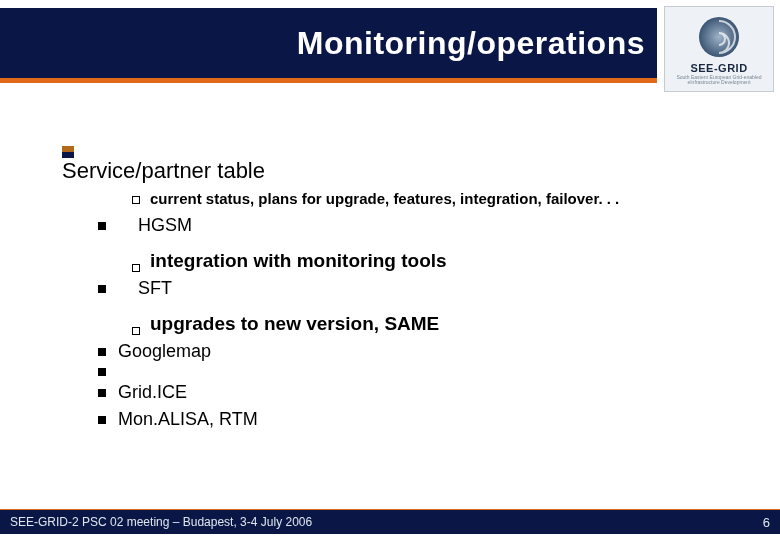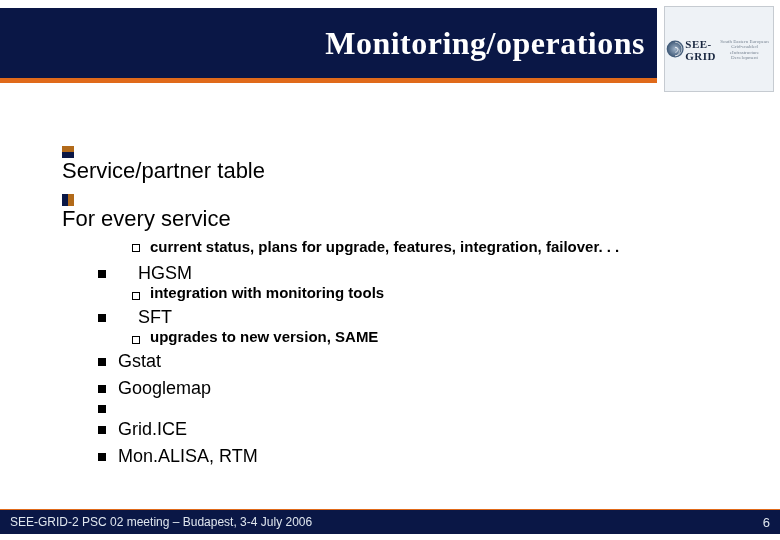--- a/index.html
+++ b/index.html
@@ -1,50 +1,50 @@
 <!DOCTYPE html>
 <html><head>
 <meta charset="utf-8">
 <style>
   * { margin: 0; padding: 0; box-sizing: border-box; }
   html, body { width: 780px; height: 540px; font-family: Verdana, Arial, sans-serif; background: #fff; overflow: hidden; }
 
   .slide { position: relative; width: 780px; height: 540px; background: #fff; }
 
   
-  .header { position: relative; height: 98px; font-family: Liberation Serif, serif; }
+  .header { position: relative; height: 98px; }
   .title-bar {
     position: absolute; left: 0; top: 8px; width: 657px; height: 70px;
     background: #0a1746;
     display: flex; align-items: center; justify-content: flex-end;
     padding-right: 12px;
   }
   .title-text { color: #fff; font-weight: 700; font-size: 32px; letter-spacing: 0.5px; }
   .orange-rule { position: absolute; left: 0; top: 78px; width: 657px; height: 5px; background: #e06a1a; }
   .logo-box {
     position: absolute; right: 6px; top: 6px; width: 110px; height: 86px;
-    background: #eef2f6; border: 1px solid #c6cbd1; display: flex; flex-direction: row; align-items: center; justify-content: center;
+    background: #eef2f6; border: 1px solid #c6cbd1; display: flex; flex-direction: column; align-items: center; justify-content: center;
   }
   .logo-swirl { width: 48px; height: 48px; }
   .logo-label { font-size: 11px; font-weight: 700; color: #18263f; margin-top: 1px; letter-spacing: 0.5px; }
   .logo-sub { font-size: 5px; color: #7a8694; margin-top: 1px; max-width: 100px; text-align: center; line-height: 1.1; }
 
   
   .content { position: absolute; left: 62px; top: 138px; width: 660px; color: #000; }
   .lvl1 { font-size: 22px; font-weight: 400; margin-bottom: 2px; display: flex; align-items: flex-start; flex-direction: column; }
   .lvl1 .marker { width: 12px; height: 12px; margin-top: 8px; margin-right: 10px; flex: 0 0 12px; background: #0a1746; box-shadow: inset 0 6px 0 #b26a1a; }
   .lvl1 .marker2 { background: #b26a1a; box-shadow: inset 6px 0 0 #0a1746; }
 
   .sub1 { margin-left: 70px; margin-top: 6px; margin-bottom: 8px; font-size: 15px; font-weight: 700; display: flex; align-items: flex-start; }
   .sub1 .sq { width: 8px; height: 8px; border: 1px solid #000; margin-top: 6px; margin-right: 10px; flex: 0 0 8px; }
 
   .lvl2 { margin-left: 36px; font-size: 18px; font-weight: 400; display: flex; align-items: center; margin-top: 6px; gap: 20px; }
   .lvl2 .bsq { width: 8px; height: 8px; background: #000; margin-right: 12px; flex: 0 0 8px; }
 
-  .sub2 { margin-left: 70px; margin-top: 0; font-size: 15px; font-weight: 700; display: flex; align-items: center; }
+  .sub2 { margin-left: 70px; margin-top: 14px; font-size: 19px; font-weight: 700; display: flex; align-items: flex-end; }
   .sub2 .sq { width: 8px; height: 8px; border: 1px solid #000; margin-top: 6px; margin-right: 10px; flex: 0 0 8px; }
 
   .lvl2-group { margin-top: 6px; }
   .lvl2-plain { margin-left: 36px; font-size: 18px; display: flex; align-items: center; margin-top: 6px; }
   .lvl2-plain .bsq { width: 8px; height: 8px; background: #000; margin-right: 12px; flex: 0 0 8px; }
 
   
   .footer {
     position: absolute; left: 0; bottom: 6px; width: 780px; height: 22px;
     background: #0a1746; color: #dfe6ee; display: flex; align-items: center;
@@ -79,24 +79,20 @@
     </div>
   </div>
 
   <div class="content">
 
     <div class="lvl1">
       <span class="marker"></span>
       <span>Service/partner table</span>
     </div>
 
-    <div class="lvl1">
-      <span class="marker marker2"></span>
-      <span>For every service</span>
-    </div>
 
     <div class="sub1">
       <span class="sq"></span>
       <span>current status, plans for upgrade, features, integration, failover. . .</span>
     </div>
 
     <div class="lvl2">
       <span class="bsq"></span>
       <span>HGSM</span>
     </div>
@@ -108,24 +104,20 @@
     <div class="lvl2">
       <span class="bsq"></span>
       <span>SFT</span>
     </div>
     <div class="sub2">
       <span class="sq"></span>
       <span>upgrades to new version, SAME</span>
     </div>
 
     <div class="lvl2-group">
-      <div class="lvl2-plain">
-        <span class="bsq"></span>
-        <span>Gstat</span>
-      </div>
       <div class="lvl2-plain">
         <span class="bsq"></span>
         <span>Googlemap</span>
       </div>
       <div class="lvl2-plain">
         <span class="bsq"></span>
       </div>
       <div class="lvl2-plain">
         <span class="bsq"></span>
         <span>Grid.ICE</span>

